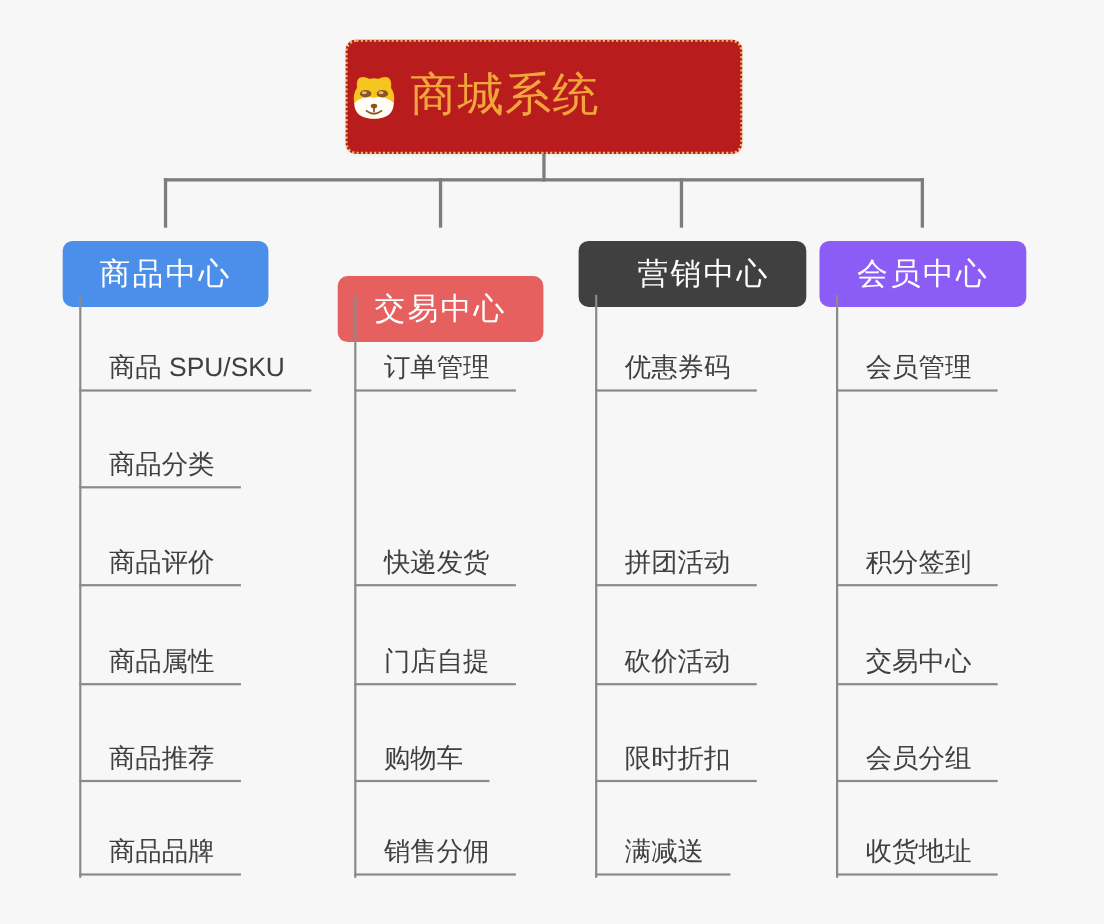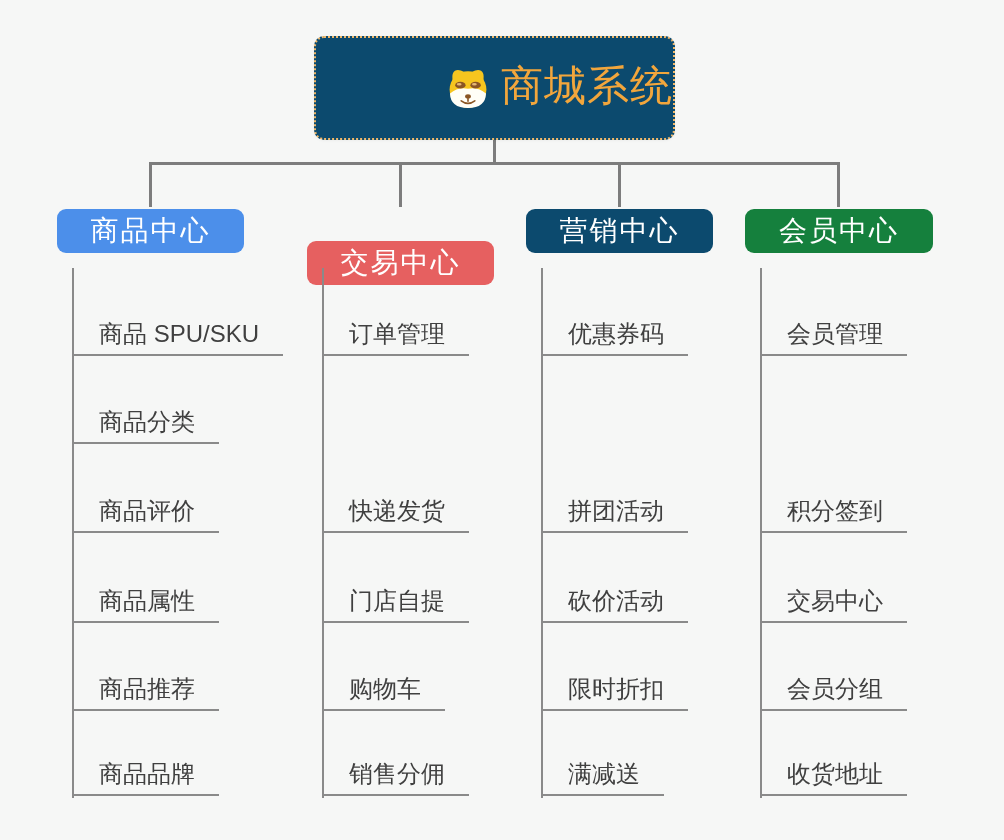--- a/index.html
+++ b/index.html
@@ -23,26 +23,26 @@
   .conn.drop.d0 { left:149px; }
   .conn.drop.d1 { left:399px; }
   .conn.drop.d2 { left:618px; }
   .conn.drop.d3 { left:837px; }
 
   
   .root-node {
     position:absolute;
     left:314px; top:36px;
     width:357px; height:100px;
-    background:#0c4a6e;
+    background:#b91c1c;
     border:2px dotted #efb86a;
     border-radius:10px;
     display:flex;
     align-items:center;
-    justify-content:flex-end;
+    justify-content:flex-start;
     gap:9px;
     box-shadow:0 1px 3px rgba(0,0,0,0.04);
     cursor:pointer;
   }
   .root-node .dog { width:48px; height:48px; display:block; }
   .root-node .dog svg { width:48px; height:48px; display:block; }
   .root-title {
     font-size:42px;
     font-weight:500;
     color:#f2a63c;
@@ -53,22 +53,22 @@
 
   
   .branch { position:absolute; top:207px; width:187px; height:600px; }
   .branch.b0 { left:57px; }
   .branch.b1 { left:307px; }
   .branch.b2 { left:526px; }
   .branch.b3 { left:745px; width:188px; }
 
   .branch-header {
     position:absolute;
-    left:0; top:2px;
-    width:100%; height:44px;
+    left:0; top:12px;
+    width:100%; height:60px;
     border-radius:9px;
     display:flex;
     align-items:center;
     justify-content:center;
     color:#ffffff;
     font-size:28px;
     font-weight:500;
     letter-spacing:2px;
     cursor:pointer;
   }
@@ -150,31 +150,31 @@
     <div class="branch-header" style="background: rgb(230, 96, 96); margin-top: 32px;">交易中心</div>
     <div class="spine"></div>
     <div class="leaf r0">订单管理</div>
     <div class="leaf r2">快递发货</div>
     <div class="leaf r3">门店自提</div>
     <div class="leaf r4">购物车</div>
     <div class="leaf r5">销售分佣</div>
   </div>
 
   <div class="branch b2">
-    <div class="branch-header" style="background: #0c4a6e;">营销中心</div>
+    <div class="branch-header" style="background: #404040; padding-left: 20px;">营销中心</div>
     <div class="spine"></div>
     <div class="leaf r0">优惠券码</div>
     <div class="leaf r2">拼团活动</div>
     <div class="leaf r3">砍价活动</div>
     <div class="leaf r4">限时折扣</div>
     <div class="leaf r5">满减送</div>
   </div>
 
   <div class="branch b3">
-    <div class="branch-header" style="background: #15803d;">会员中心</div>
+    <div class="branch-header" style="background: #8b5cf6;">会员中心</div>
     <div class="spine"></div>
     <div class="leaf r0">会员管理</div>
     <div class="leaf r2">积分签到</div>
     <div class="leaf r3">交易中心</div>
     <div class="leaf r4">会员分组</div>
     <div class="leaf r5">收货地址</div>
   </div>
 
 </div>
 

